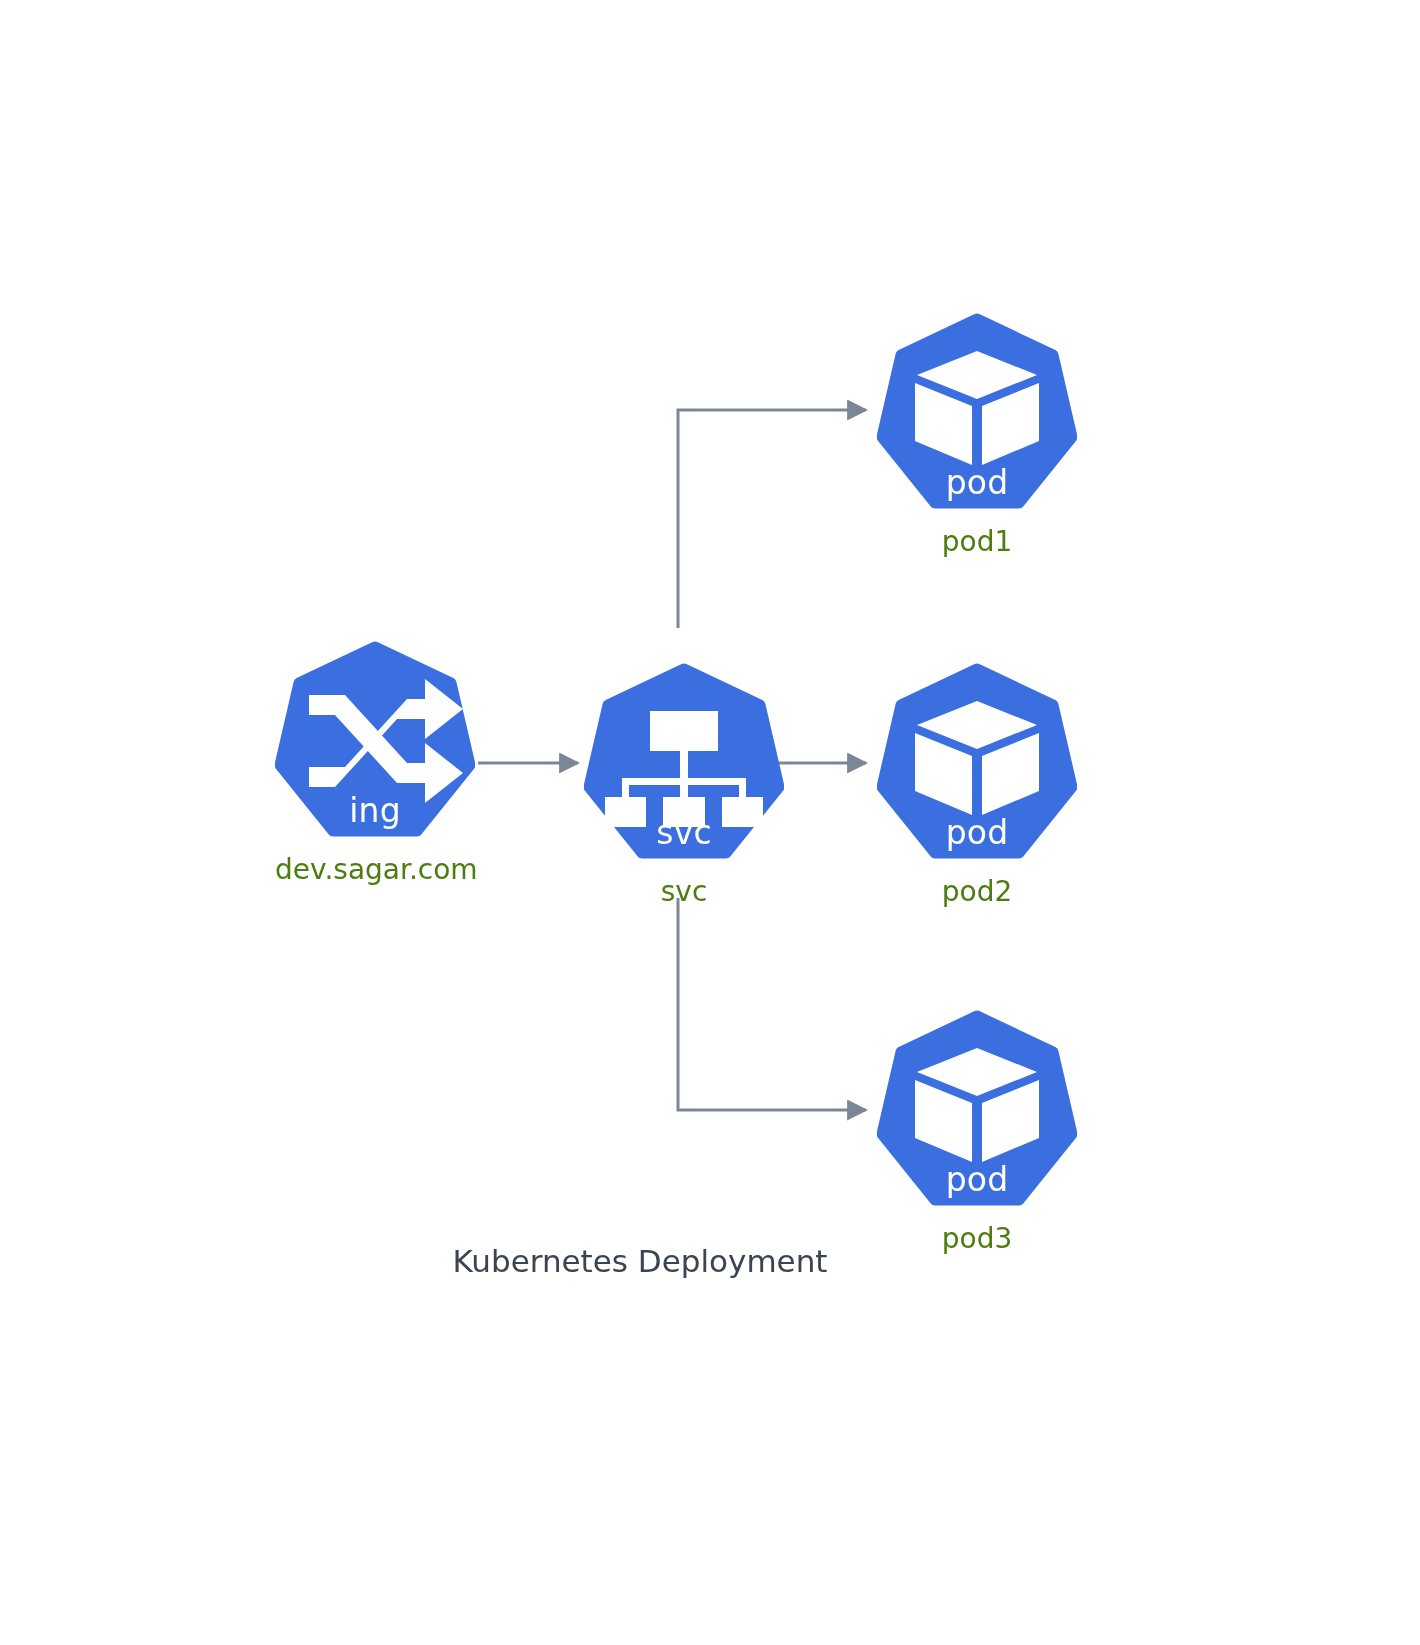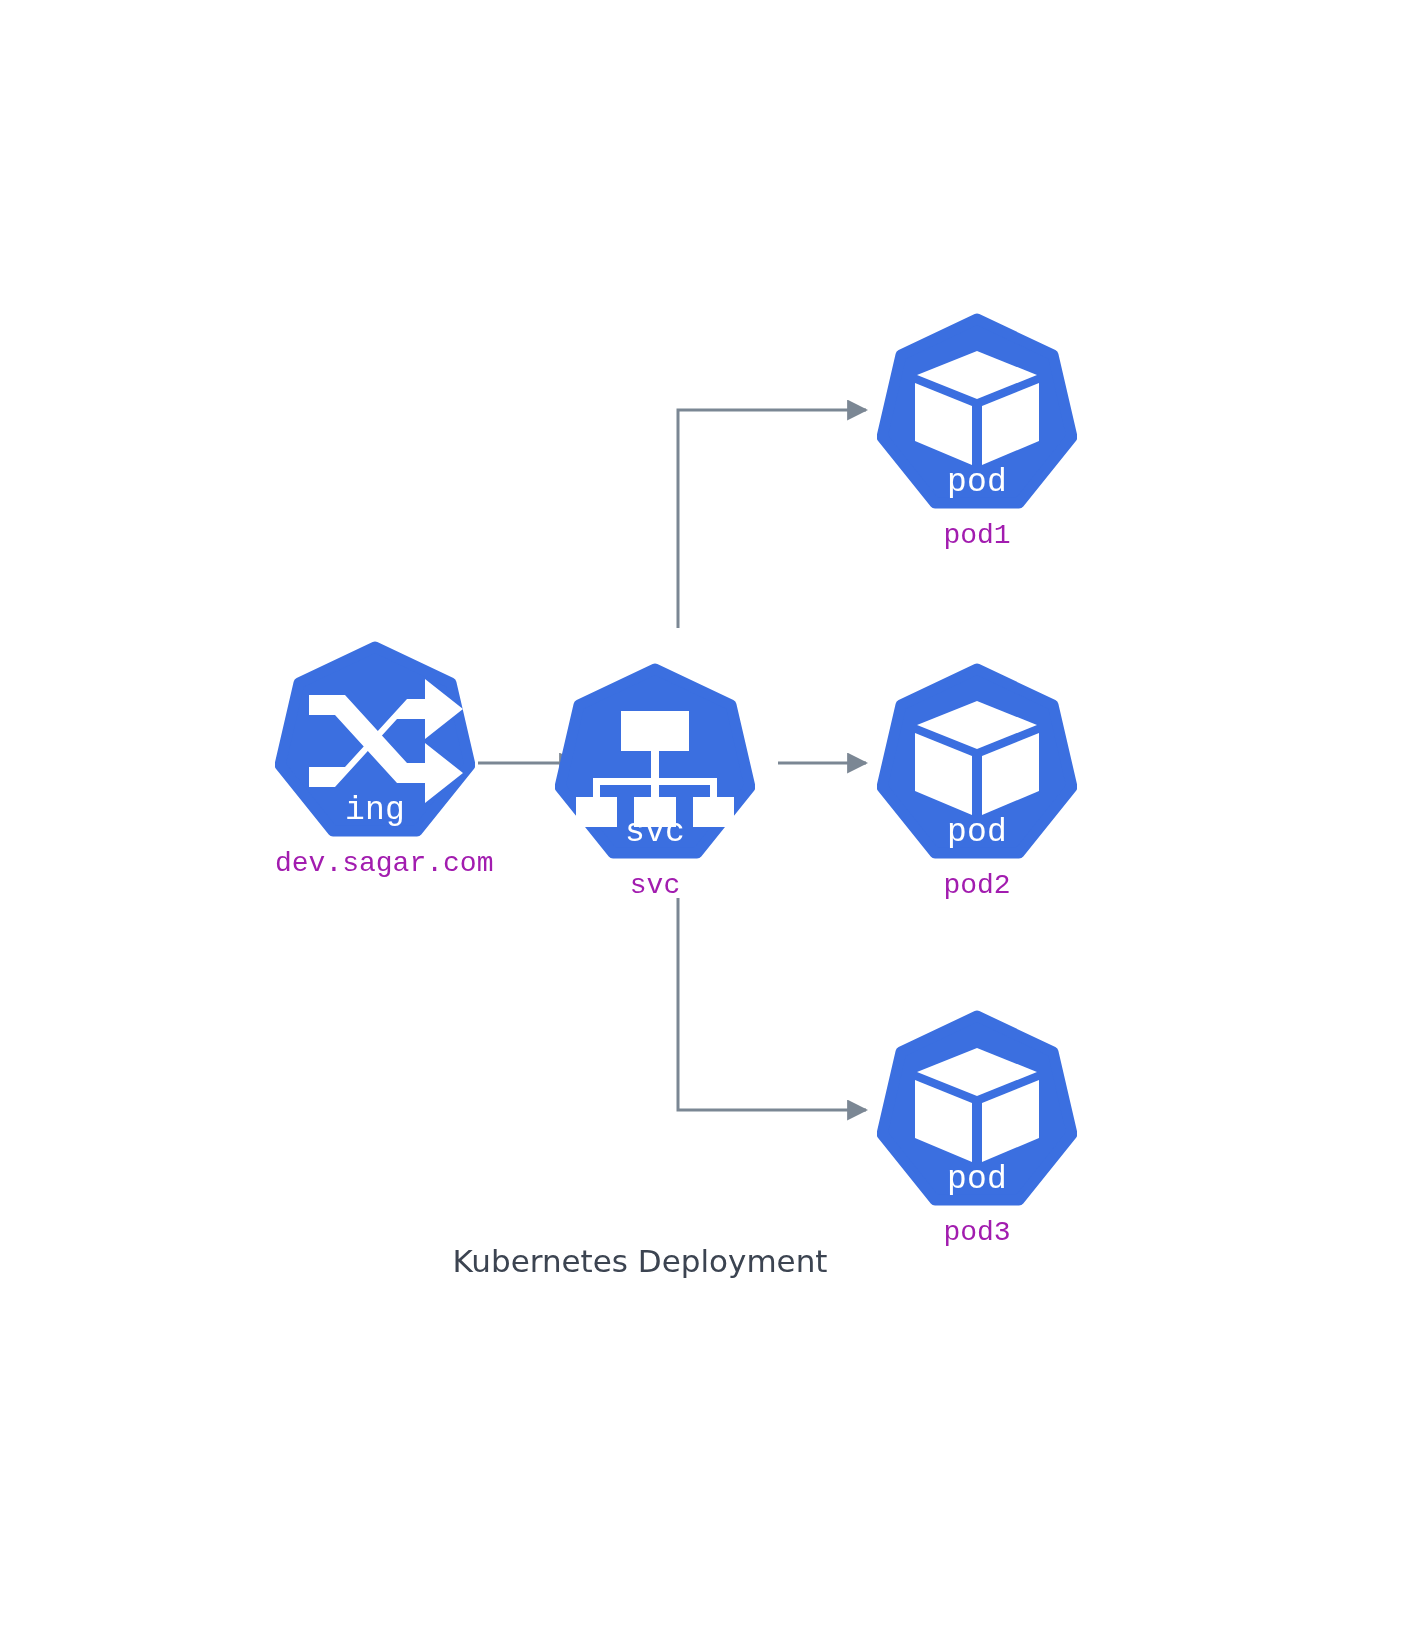--- a/index.html
+++ b/index.html
@@ -32,21 +32,20 @@
     height: 1645px;
     z-index: 1;
   }
 
   
   .node {
     position: absolute;
     z-index: 2;
     width: 200px;
     text-align: center;
-    font-family: Liberation Mono, monospace;
   }
   .node-shape {
     position: relative;
     width: 200px;
     height: 200px;
   }
   .node-shape svg {
     display: block;
     width: 200px;
     height: 200px;
@@ -56,22 +55,22 @@
     left: 0;
     right: 0;
     bottom: 14px;
     text-align: center;
     color: #ffffff;
     font-size: 33px;
     line-height: 1;
     letter-spacing: 0.2px;
   }
   .node-caption {
-    margin-top: 7px;
-    color: #a21caf;
+    margin-top: 13px;
+    color: #4d7c0f;
     font-size: 28px;
     line-height: 1.15;
     white-space: nowrap;
     text-align: center;
   }
 
   
   #diagram-title {
     position: absolute;
     z-index: 3;
@@ -116,21 +115,21 @@
           <path d="M34 54 L70 54 L132 122 L150 122 L150 102 L188 132 L150 162 L150 142 L122 142 L60 74 L34 74 Z"></path>
 
           <path d="M34 126 L70 126 L132 58 L150 58 L150 38 L188 68 L150 98 L150 78 L122 78 L60 146 L34 146 Z"></path>
         </g>
       </svg>
       <div class="node-kind">ing</div>
     </div>
     <div class="node-caption">dev.sagar.com</div>
   </div>
 
-  <div class="node" style="left:555px; top:663px;">
+  <div class="node" style="left:584px; top:663px;">
     <div class="node-shape">
       <svg viewBox="0 0 200 200" aria-hidden="true">
         <path d="M100 6 L176 42 L195 124 L142 190 L58 190 L5 124 L24 42 Z" fill="#3b6fe0" stroke="#3b6fe0" stroke-width="11" stroke-linejoin="round"></path>
         <g fill="#ffffff">
 
           <rect x="66" y="48" width="68" height="40"></rect>
 
           <rect x="96" y="88" width="8" height="34"></rect>
 
           <rect x="38" y="115" width="124" height="7"></rect>

